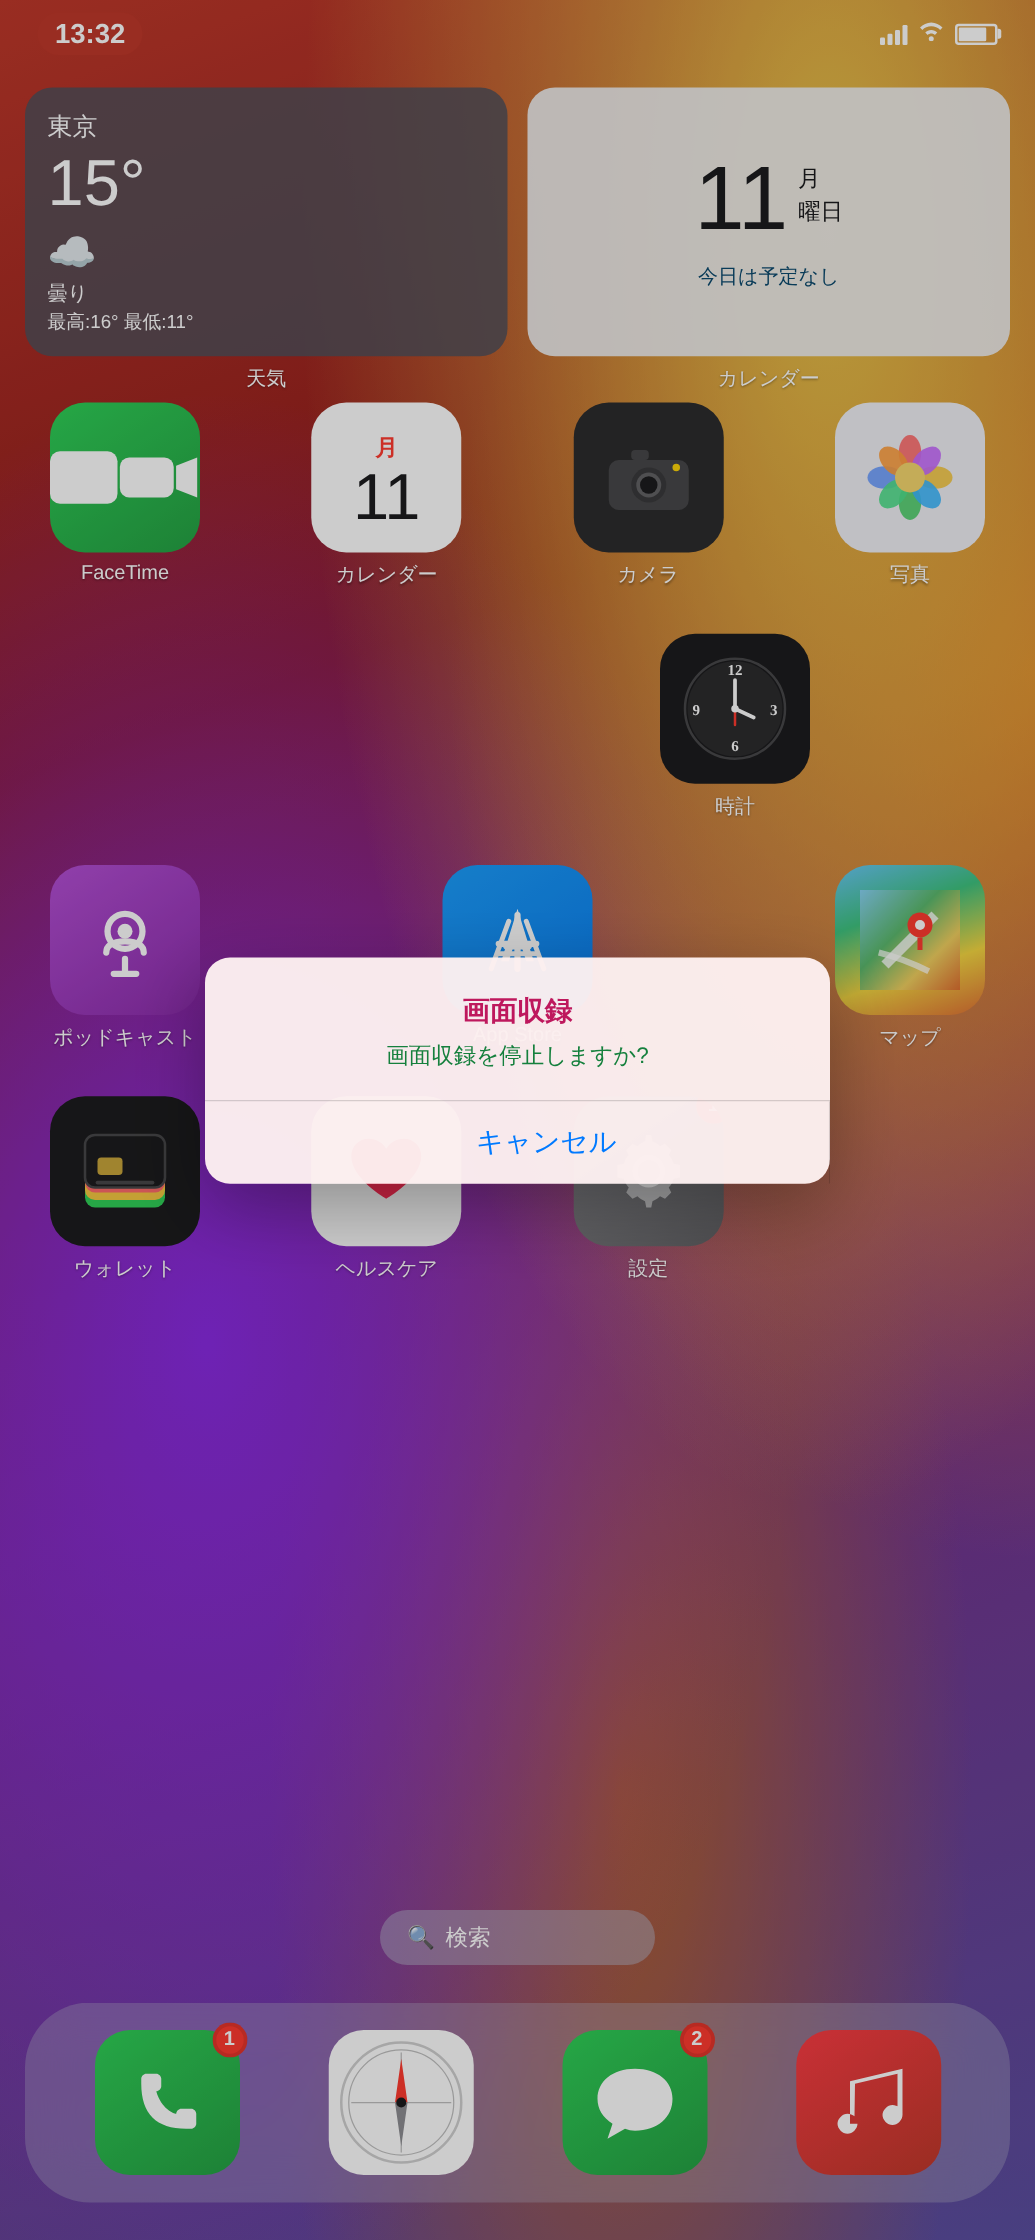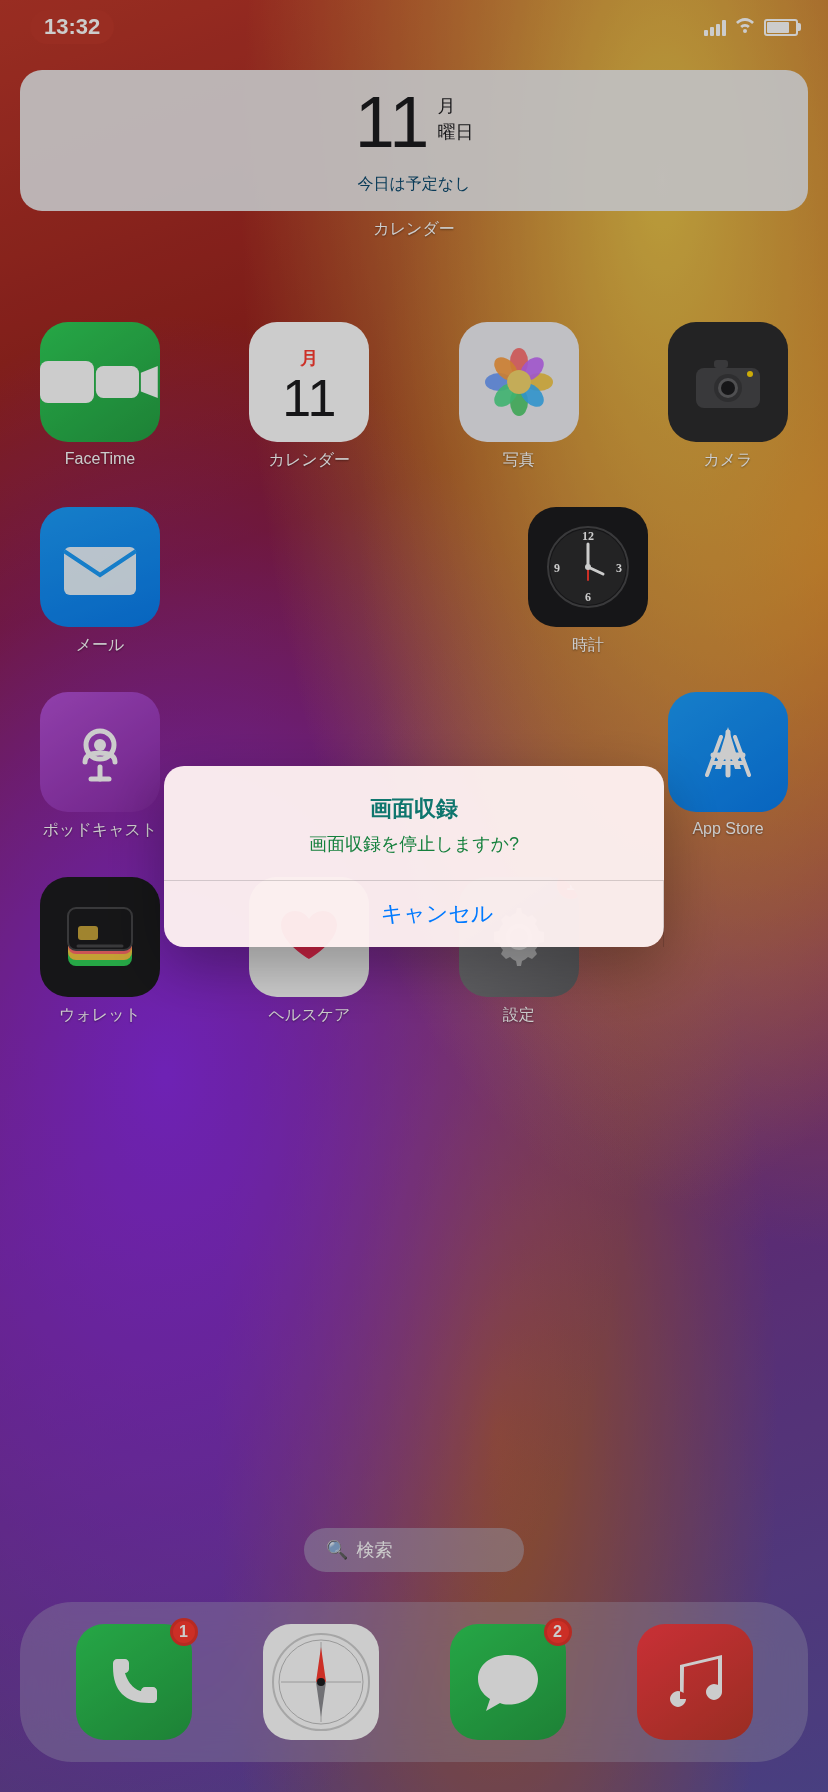--- a/index.html
+++ b/index.html
@@ -363,21 +363,21 @@
       border-radius: 20px;
       width: 500px;
       padding: 28px 24px 0;
       text-align: center;
       box-shadow: 0 20px 60px rgba(0,0,0,0.3);
       margin-top: -80px;
     }
     .dialog-title {
       font-size: 22px;
       font-weight: 600;
-      color: #0f766e;
+      color: #be185d;
       margin-bottom: 8px;
     }
     .dialog-message {
       font-size: 18px;
       color: #15803d;
       margin-bottom: 24px;
     }
     .dialog-buttons {
       display: flex;
       border-top: 1px solid rgba(0,0,0,0.15);
@@ -429,20 +429,30 @@
       </svg>
     </span>
     <div class="battery-icon">
       <div class="battery-fill"></div>
     </div>
   </div>
 </div>
 
 <div class="widgets-area">
 
+  <div style="display:flex;flex-direction:column;flex:1;">
+    <div class="widget widget-weather">
+      <div class="city">東京</div>
+      <div class="temp">15°</div>
+      <div class="cloud-icon">☁️</div>
+      <div class="desc">曇り</div>
+      <div class="range">最高:16° 最低:11°</div>
+    </div>
+    <div class="widget-label">天気</div>
+  </div>
 
   <div style="display:flex;flex-direction:column;flex:1;">
     <div class="widget widget-calendar">
       <div class="cal-header">
         <div class="cal-day">11</div>
         <div class="cal-month-weekday">
           <span>月</span>
           <span>曜日</span>
         </div>
       </div>
@@ -465,67 +475,58 @@
       </div>
       <div class="app-label">FaceTime</div>
     </div>
 
     <div class="app-item">
       <div class="app-icon icon-calendar" style="flex-direction:column;background:white;">
         <div class="cal-month" style="color:#ff3b30;font-size:18px;font-weight:600;margin-top:10px;">月</div>
         <div class="cal-day2" style="color:#1c1c1e;font-size:52px;font-weight:300;line-height:1.1;">11</div>
       </div>
       <div class="app-label">カレンダー</div>
+    </div>
+
+    <div class="app-item">
+      <div class="app-icon icon-camera" style="background:#2c2c2e;">
+        <svg width="72" height="60" viewBox="0 0 72 60" fill="none">
+          <rect x="4" y="16" width="64" height="40" rx="8" fill="#48484a"></rect>
+          <circle cx="36" cy="36" r="14" fill="#3a3a3c"></circle>
+          <circle cx="36" cy="36" r="10" fill="#636366"></circle>
+          <circle cx="36" cy="36" r="7" fill="#1c1c1e"></circle>
+          <rect x="22" y="8" width="14" height="8" rx="3" fill="#48484a"></rect>
+          <circle cx="58" cy="22" r="3" fill="#ffd60a"></circle>
+        </svg>
+      </div>
+      <div class="app-label">カメラ</div>
     </div>
 
     <div class="app-item">
       <div class="app-icon icon-photos" style="background:#f0f0f5;">
         <svg width="80" height="80" viewBox="0 0 80 80">
           <circle cx="40" cy="40" r="10" fill="#f5f5f5"></circle>
 
           <ellipse cx="40" cy="20" rx="9" ry="14" fill="#ff6b6b" opacity="0.9"></ellipse>
           <ellipse cx="40" cy="60" rx="9" ry="14" fill="#4ecf6b" opacity="0.9"></ellipse>
           <ellipse cx="20" cy="40" rx="14" ry="9" fill="#6b9dff" opacity="0.9"></ellipse>
           <ellipse cx="60" cy="40" rx="14" ry="9" fill="#f5c842" opacity="0.9"></ellipse>
           <ellipse cx="27" cy="27" rx="9" ry="14" transform="rotate(-45 27 27)" fill="#ff9e3d" opacity="0.9"></ellipse>
           <ellipse cx="53" cy="53" rx="9" ry="14" transform="rotate(-45 53 53)" fill="#3db8ff" opacity="0.9"></ellipse>
           <ellipse cx="53" cy="27" rx="9" ry="14" transform="rotate(45 53 27)" fill="#c86bff" opacity="0.9"></ellipse>
           <ellipse cx="27" cy="53" rx="9" ry="14" transform="rotate(45 27 53)" fill="#50e08c" opacity="0.9"></ellipse>
           <circle cx="40" cy="40" r="12" fill="#f5d76e"></circle>
         </svg>
       </div>
       <div class="app-label">写真</div>
     </div>
-
-    <div class="app-item">
-      <div class="app-icon icon-camera" style="background:#2c2c2e;">
-        <svg width="72" height="60" viewBox="0 0 72 60" fill="none">
-          <rect x="4" y="16" width="64" height="40" rx="8" fill="#48484a"></rect>
-          <circle cx="36" cy="36" r="14" fill="#3a3a3c"></circle>
-          <circle cx="36" cy="36" r="10" fill="#636366"></circle>
-          <circle cx="36" cy="36" r="7" fill="#1c1c1e"></circle>
-          <rect x="22" y="8" width="14" height="8" rx="3" fill="#48484a"></rect>
-          <circle cx="58" cy="22" r="3" fill="#ffd60a"></circle>
-        </svg>
-      </div>
-      <div class="app-label">カメラ</div>
-    </div>
   </div>
 
   <div class="app-row">
 
-    <div class="app-item">
-      <div class="app-icon icon-mail" style="background:linear-gradient(160deg,#1c9efc,#0a7ef0);">
-        <svg width="80" height="60" viewBox="0 0 80 60" fill="none">
-          <rect x="4" y="10" width="72" height="48" rx="6" fill="white" opacity="0.9"></rect>
-          <polyline points="4,14 40,38 76,14" stroke="#1c9efc" stroke-width="4" fill="none"></polyline>
-        </svg>
-      </div>
-      <div class="app-label">メール</div>
-    </div>
 
     <div class="app-item" style="visibility:hidden;">
       <div class="app-icon" style="background:transparent;"></div>
     </div>
 
     <div class="app-item" style="margin-left:auto;">
       <div class="app-icon icon-clock" style="background:#1c1c1e;">
         <svg width="90" height="90" viewBox="0 0 90 90">
           <circle cx="45" cy="45" r="40" fill="#1c1c1e" stroke="#48484a" stroke-width="2"></circle>
           <circle cx="45" cy="45" r="38" fill="#2c2c2e"></circle>
@@ -573,20 +574,43 @@
           <line x1="26" y1="40" x2="44" y2="40" stroke="white" stroke-width="5" stroke-linecap="round"></line>
 
           <path d="M35 15 L35 58 M20 38 L50 38" stroke="white" stroke-width="5" stroke-linecap="round" fill="none"></path>
           <path d="M28 20 L14 58 M42 20 L56 58" stroke="white" stroke-width="4" stroke-linecap="round" fill="none"></path>
           <line x1="20" y1="46" x2="50" y2="46" stroke="white" stroke-width="4" stroke-linecap="round"></line>
         </svg>
       </div>
       <div class="app-label">App Store</div>
     </div>
 
+    <div class="app-item">
+      <div class="app-icon icon-maps" style="background:linear-gradient(160deg,#6ac8fa,#3fc380,#f5d742,#e07035);">
+        <svg width="80" height="80" viewBox="0 0 80 80" fill="none">
+          <rect width="80" height="80" fill="url(#mapGrad)" rx="0"></rect>
+          <defs>
+            <linearGradient id="mapGrad" x1="0" y1="0" x2="1" y2="1">
+              <stop offset="0%" stop-color="#88d4f5"></stop>
+              <stop offset="40%" stop-color="#5cba6e"></stop>
+              <stop offset="70%" stop-color="#f0d060"></stop>
+              <stop offset="100%" stop-color="#e07030"></stop>
+            </linearGradient>
+          </defs>
+
+          <path d="M20 60 Q40 40 60 20" stroke="white" stroke-width="8" fill="none" opacity="0.8"></path>
+          <path d="M15 50 Q35 55 55 65" stroke="white" stroke-width="5" fill="none" opacity="0.7"></path>
+
+          <circle cx="48" cy="28" r="10" fill="#ff3b30"></circle>
+          <path d="M48 38 L48 48" stroke="#ff3b30" stroke-width="4"></path>
+          <circle cx="48" cy="28" r="4" fill="white"></circle>
+        </svg>
+      </div>
+      <div class="app-label">マップ</div>
+    </div>
   </div>
 
   <div class="app-row">
 
     <div class="app-item">
       <div class="app-icon icon-wallet" style="background:#1c1c1e;">
         <svg width="80" height="70" viewBox="0 0 80 70" fill="none">
 
           <rect x="8" y="22" width="64" height="42" rx="8" fill="#30d158"></rect>
           <rect x="8" y="16" width="64" height="42" rx="8" fill="#f5c842"></rect>

